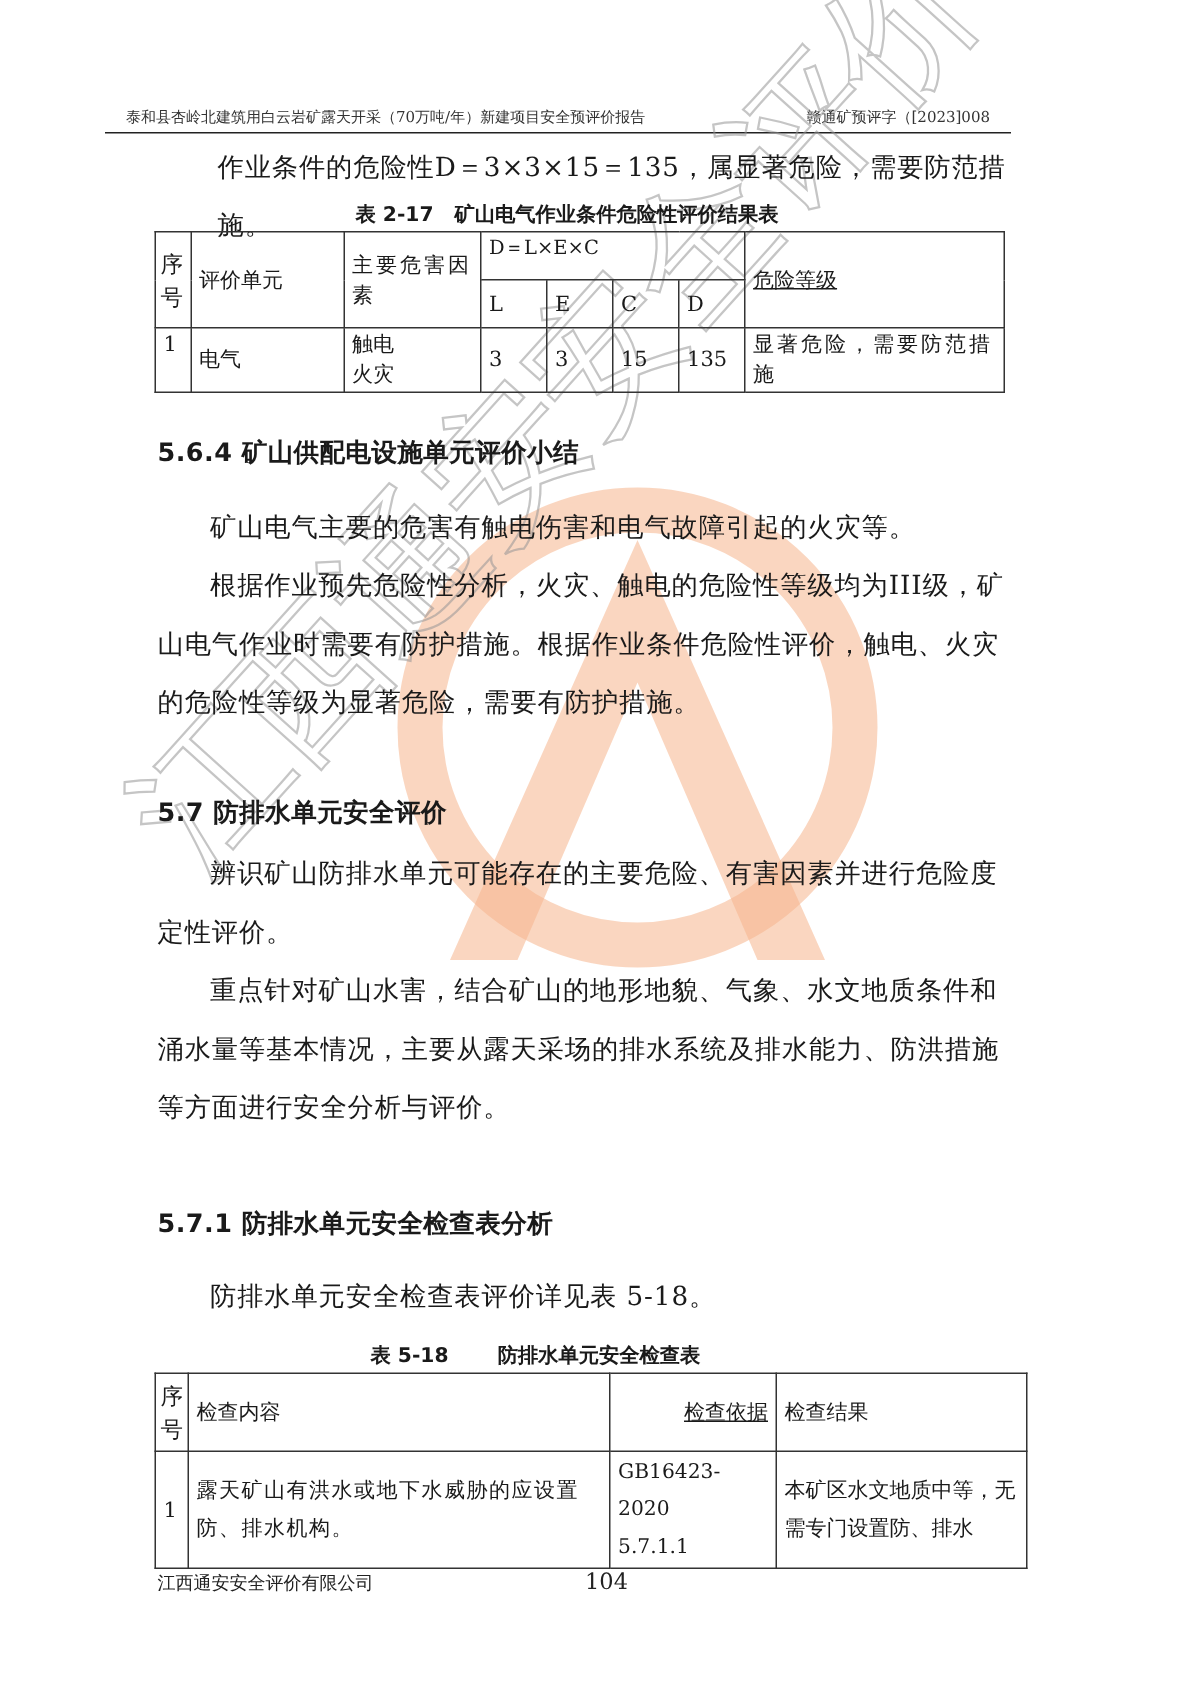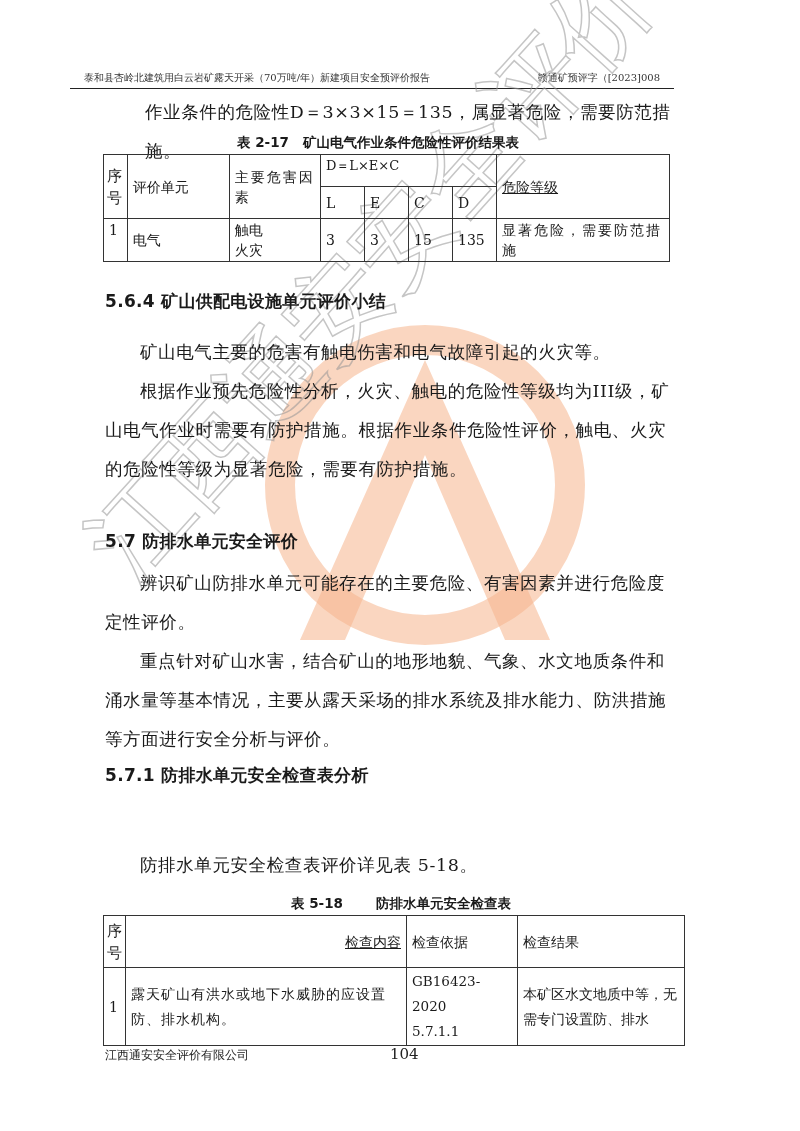--- a/index.html
+++ b/index.html
@@ -98,31 +98,31 @@
       </table>
 
     <div class="h3" style="top:290px;text-align:right;">5.6.4 矿山供配电设施单元评价小结</div>
     <div class="para indent" style="top:333px;">矿山电气主要的危害有触电伤害和电气故障引起的火灾等。</div>
     <div class="para indent" style="top:372px;">根据作业预先危险性分析，火灾、触电的危险性等级均为III级，矿山电气作业时需要有防护措施。根据作业条件危险性评价，触电、火灾的危险性等级为显著危险，需要有防护措施。</div>
 
     <div class="h3" style="top:530px;">5.7 防排水单元安全评价</div>
     <div class="para indent" style="top:564px;">辨识矿山防排水单元可能存在的主要危险、有害因素并进行危险度定性评价。</div>
     <div class="para indent" style="top:642px;">重点针对矿山水害，结合矿山的地形地貌、气象、水文地质条件和涌水量等基本情况，主要从露天采场的排水系统及排水能力、防洪措施等方面进行安全分析与评价。</div>
 
-    <div class="h3" style="top:764px;">5.7.1 防排水单元安全检查表分析</div>
+    <div class="h3" style="top:804px;">5.7.1 防排水单元安全检查表分析</div>
     <div class="para indent" style="top:846px;">防排水单元安全检查表评价详见表 5-18。</div>
 
-    <div class="caption" style="left:247px; top:895px;margin-left:44px;">表 5-18       防排水单元安全检查表</div>
+    <div class="caption" style="left:247px; top:895px;">表 5-18       防排水单元安全检查表</div>
 
     <table style="left:103px; top:915px; width:582px;">
       <tbody>
           <tr style="height:52px;">
         <td style="width:14px; padding:0 3px; font-size:15px; line-height:22px;">序号</td>
-        <td style="width:270px; text-align:right;text-decoration:underline;">检查内容</td>
-        <td style="width:100px; text-align:left;">检查依据</td>
+        <td style="width:270px; text-align:left;">检查内容</td>
+        <td style="width:100px; text-align:right;text-decoration:underline;">检查依据</td>
         <td style="text-align:left;">检查结果</td>
       </tr>
       <tr style="height:52px;">
         <td>1</td>
         <td style="line-height:25px; letter-spacing:1px;">露天矿山有洪水或地下水威胁的应设置防、排水机构。</td>
         <td style="line-height:25px; font-size:13.5px;">
           <div>GB16423-2020</div>
           <div>5.7.1.1</div>
         </td>
         <td style="line-height:25px;">本矿区水文地质中等，无需专门设置防、排水</td>

